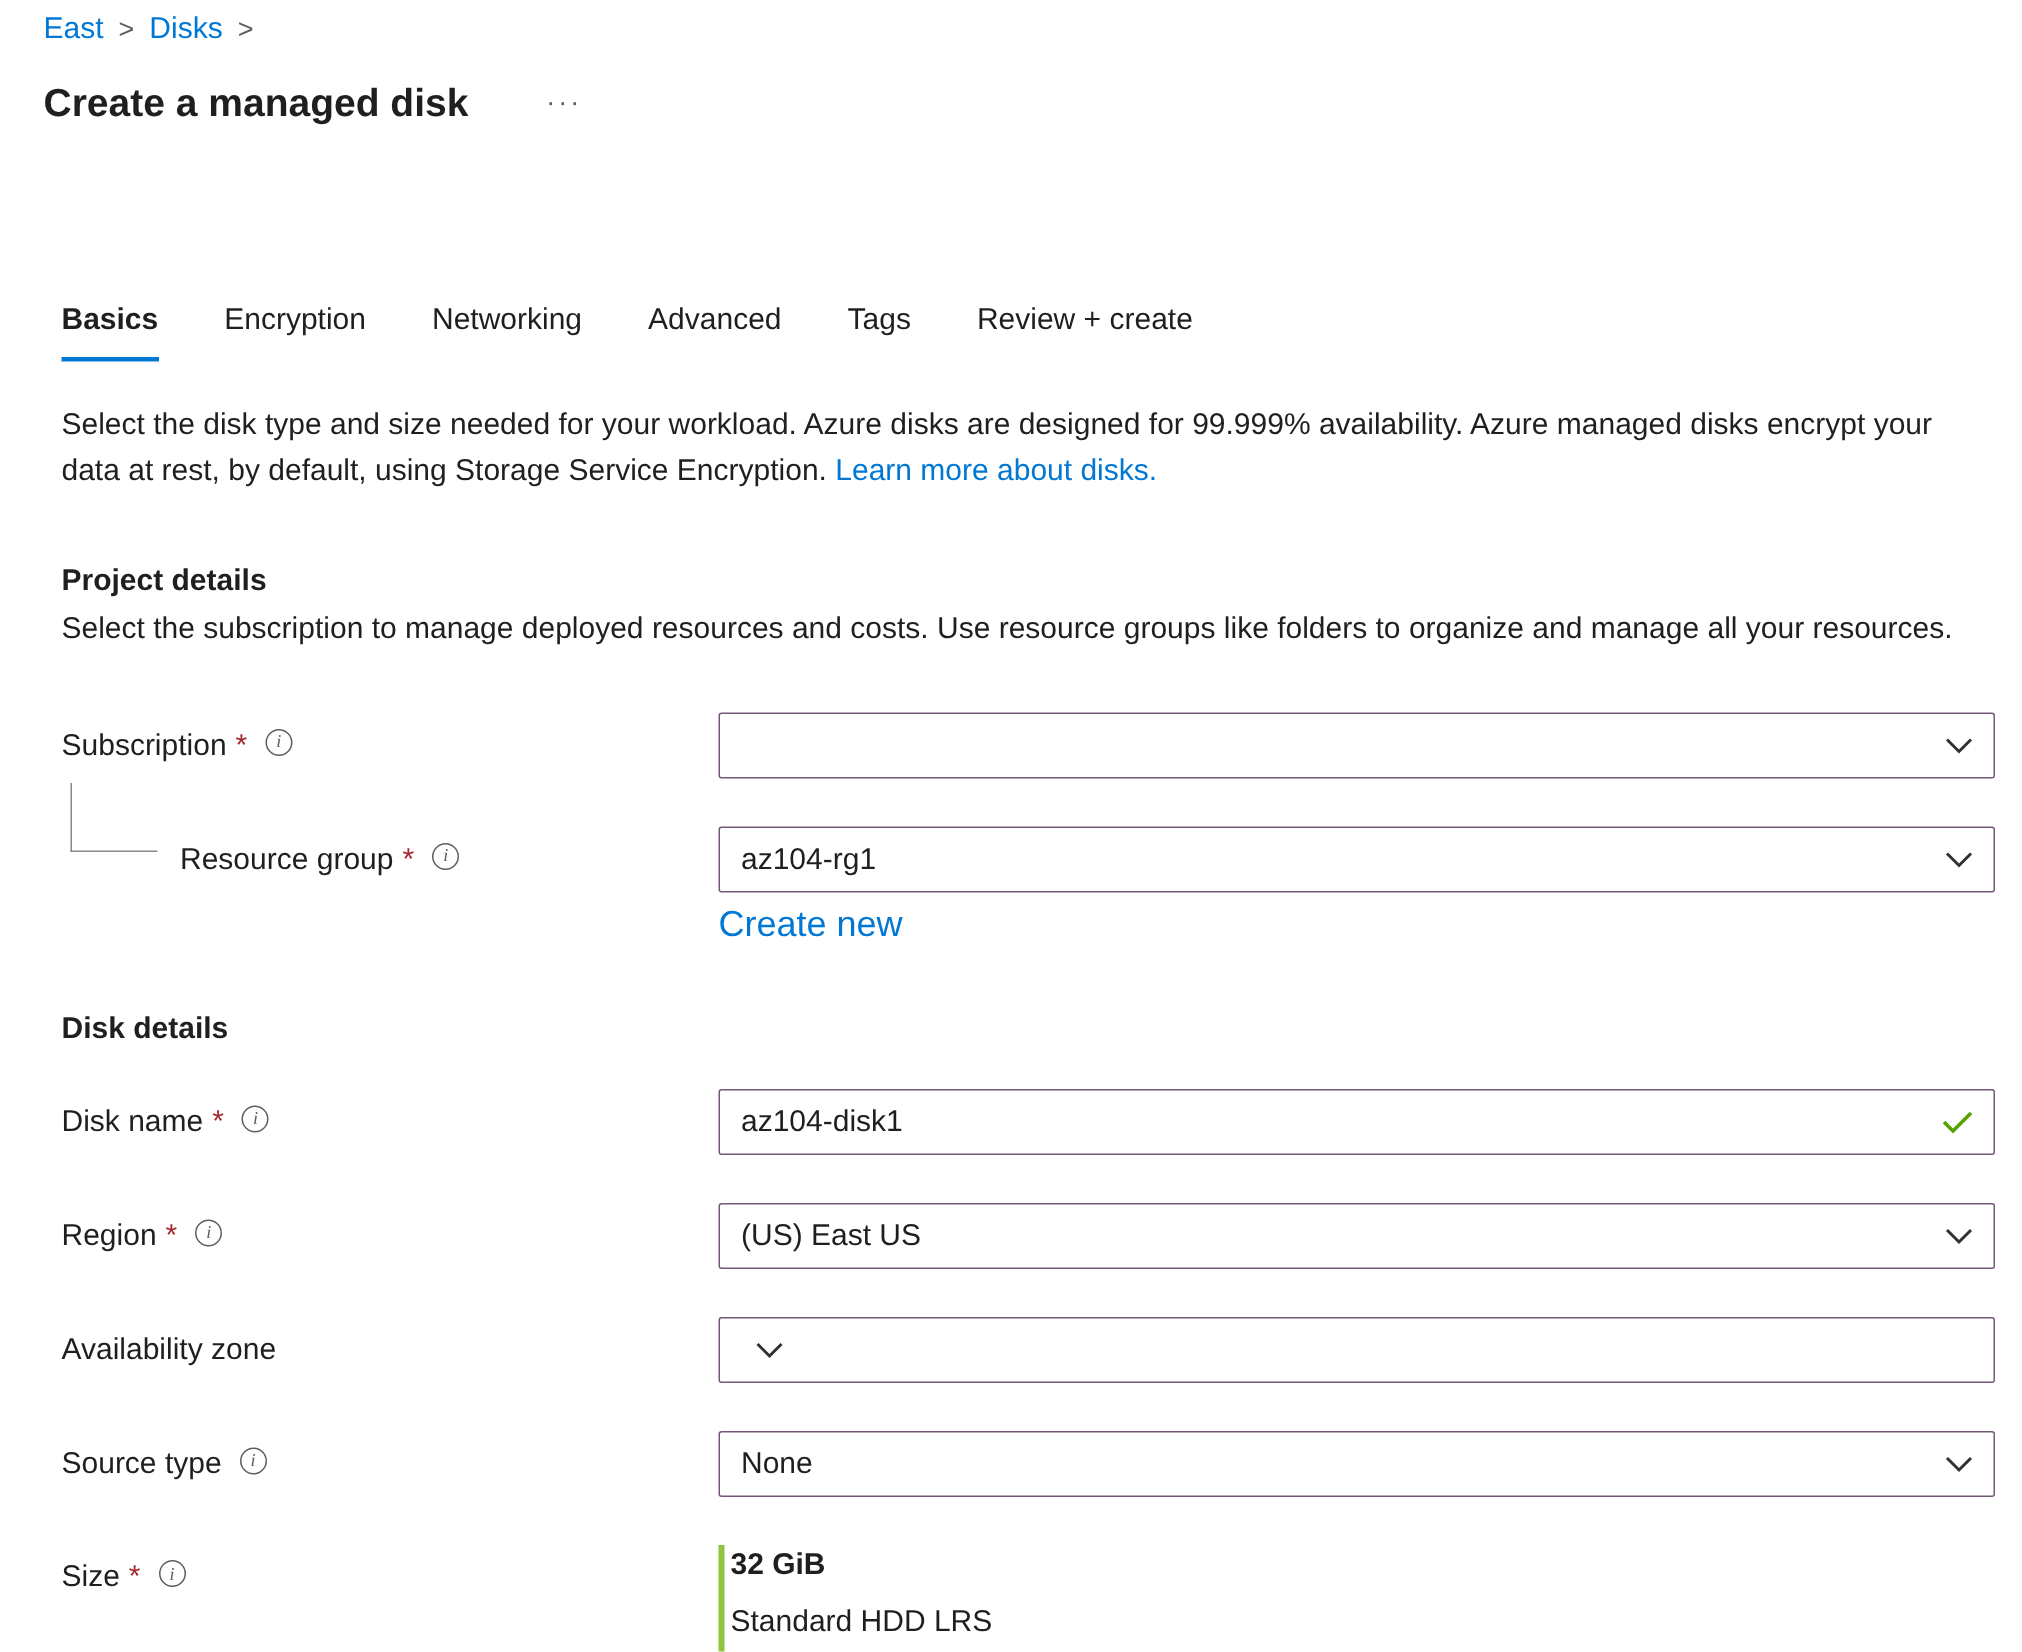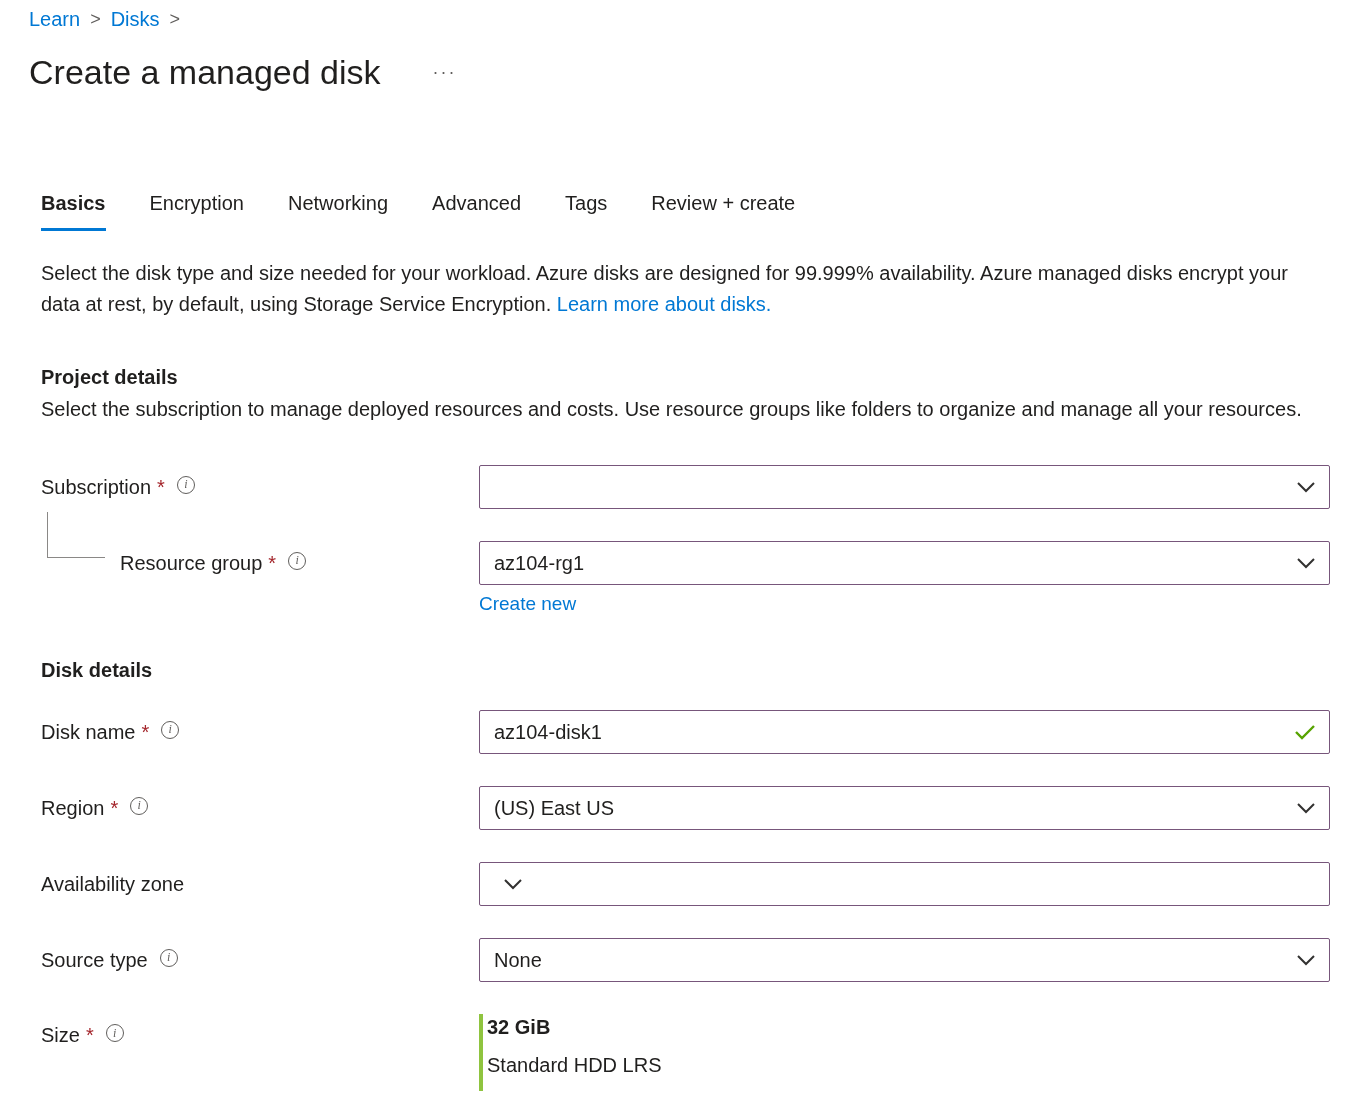--- a/index.html
+++ b/index.html
@@ -7,25 +7,25 @@
     width: 1348px; height: 1101px; overflow: hidden;
     background: #ffffff;
     font-family: "Liberation Sans", "DejaVu Sans", sans-serif;
     color: var(--text, #201f1e);
   }
   .header { padding: 8px 18px 0 29px; }
   .breadcrumb { font-size: 20px; display: flex; align-items: center; }
   .crumb { color: var(--accent, #0078d4); text-decoration: none; cursor: pointer; }
   .crumb-sep { color: var(--secondary_text, #605e5c); margin: 0 10px; font-size: 18px; }
   .title-row { display: flex; align-items: center; margin-top: 22px; }
-  h1 { font-size: 34px; font-weight: 400; letter-spacing: 0; }
+  h1 { font-size: 26px; font-weight: 700; letter-spacing: 0; }
   .more { color: var(--secondary_text, #605e5c); font-size: 18px; margin-left: 52px; letter-spacing: 2px; cursor: pointer; }
 
   .tabs { display: flex; column-gap: 44px; margin: 100px 0 0 12px; }
-  .tab { font-size: 20px; padding-bottom: 13px; cursor: pointer; color: var(--text, #201f1e); border-bottom: 3px solid transparent; }
+  .tab { font-size: 20px; padding-bottom: 13px; cursor: pointer; color: var(--text, #201f1e); border-bottom: 3px solid transparent; margin-top: 18px; }
   .tab.active { font-weight: 700; border-bottom: 3px solid var(--accent, #0078d4); }
 
   .main { padding: 0 18px 0 41px; }
   .intro { font-size: 20px; line-height: 31px; margin-top: 27px; }
   .link { color: var(--accent, #0078d4); text-decoration: none; cursor: pointer; }
 
   .section-heading { font-size: 20px; font-weight: 700; margin-top: 46px; }
   .section-desc { font-size: 20px; line-height: 31px; margin-top: 5px; }
 
   .form { margin-top: 40px; }
@@ -47,36 +47,36 @@
   .chevron-down { flex: 0 0 auto; margin-left: 10px; }
   .check-icon { flex: 0 0 auto; margin-left: 10px; }
 
   .row-rg .label-cell { padding-left: 79px; }
   .rg-connector {
     position: absolute; left: 6px; bottom: 17px; width: 58px; height: 46px;
     border-left: 1px solid var(--connector_gray, #8a8886);
     border-bottom: 1px solid var(--connector_gray, #8a8886);
   }
   .create-new-row { margin-top: -24px; margin-bottom: 0; }
-  .create-new-row .link { font-size: 19px; }
+  .create-new-row .link { font-size: 24px; }
 
   .disk-heading { margin-top: 44px; margin-bottom: 28px; }
 
   .size-row { align-items: start; margin-bottom: 0; }
   .size-row .label-cell { margin-top: 10px; }
   .size-block { border-left: 4px solid var(--size_bar_green, #8fc43f); padding: 2px 0 14px 4px; }
   .size-value { font-size: 20px; font-weight: 700; }
   .size-sku { font-size: 20px; margin-top: 15px; cursor: pointer; }
 </style>
 </head>
 <body>
 
 <div class="header">
   <nav class="breadcrumb">
-    <a href="#" class="crumb">Learn</a>
+    <a href="#" class="crumb">East</a>
     <span class="crumb-sep">&gt;</span>
     <a href="#" class="crumb">Disks</a>
     <span class="crumb-sep">&gt;</span>
   </nav>
 
   <div class="title-row">
     <h1>Create a managed disk</h1>
     <span class="more">···</span>
   </div>
 

